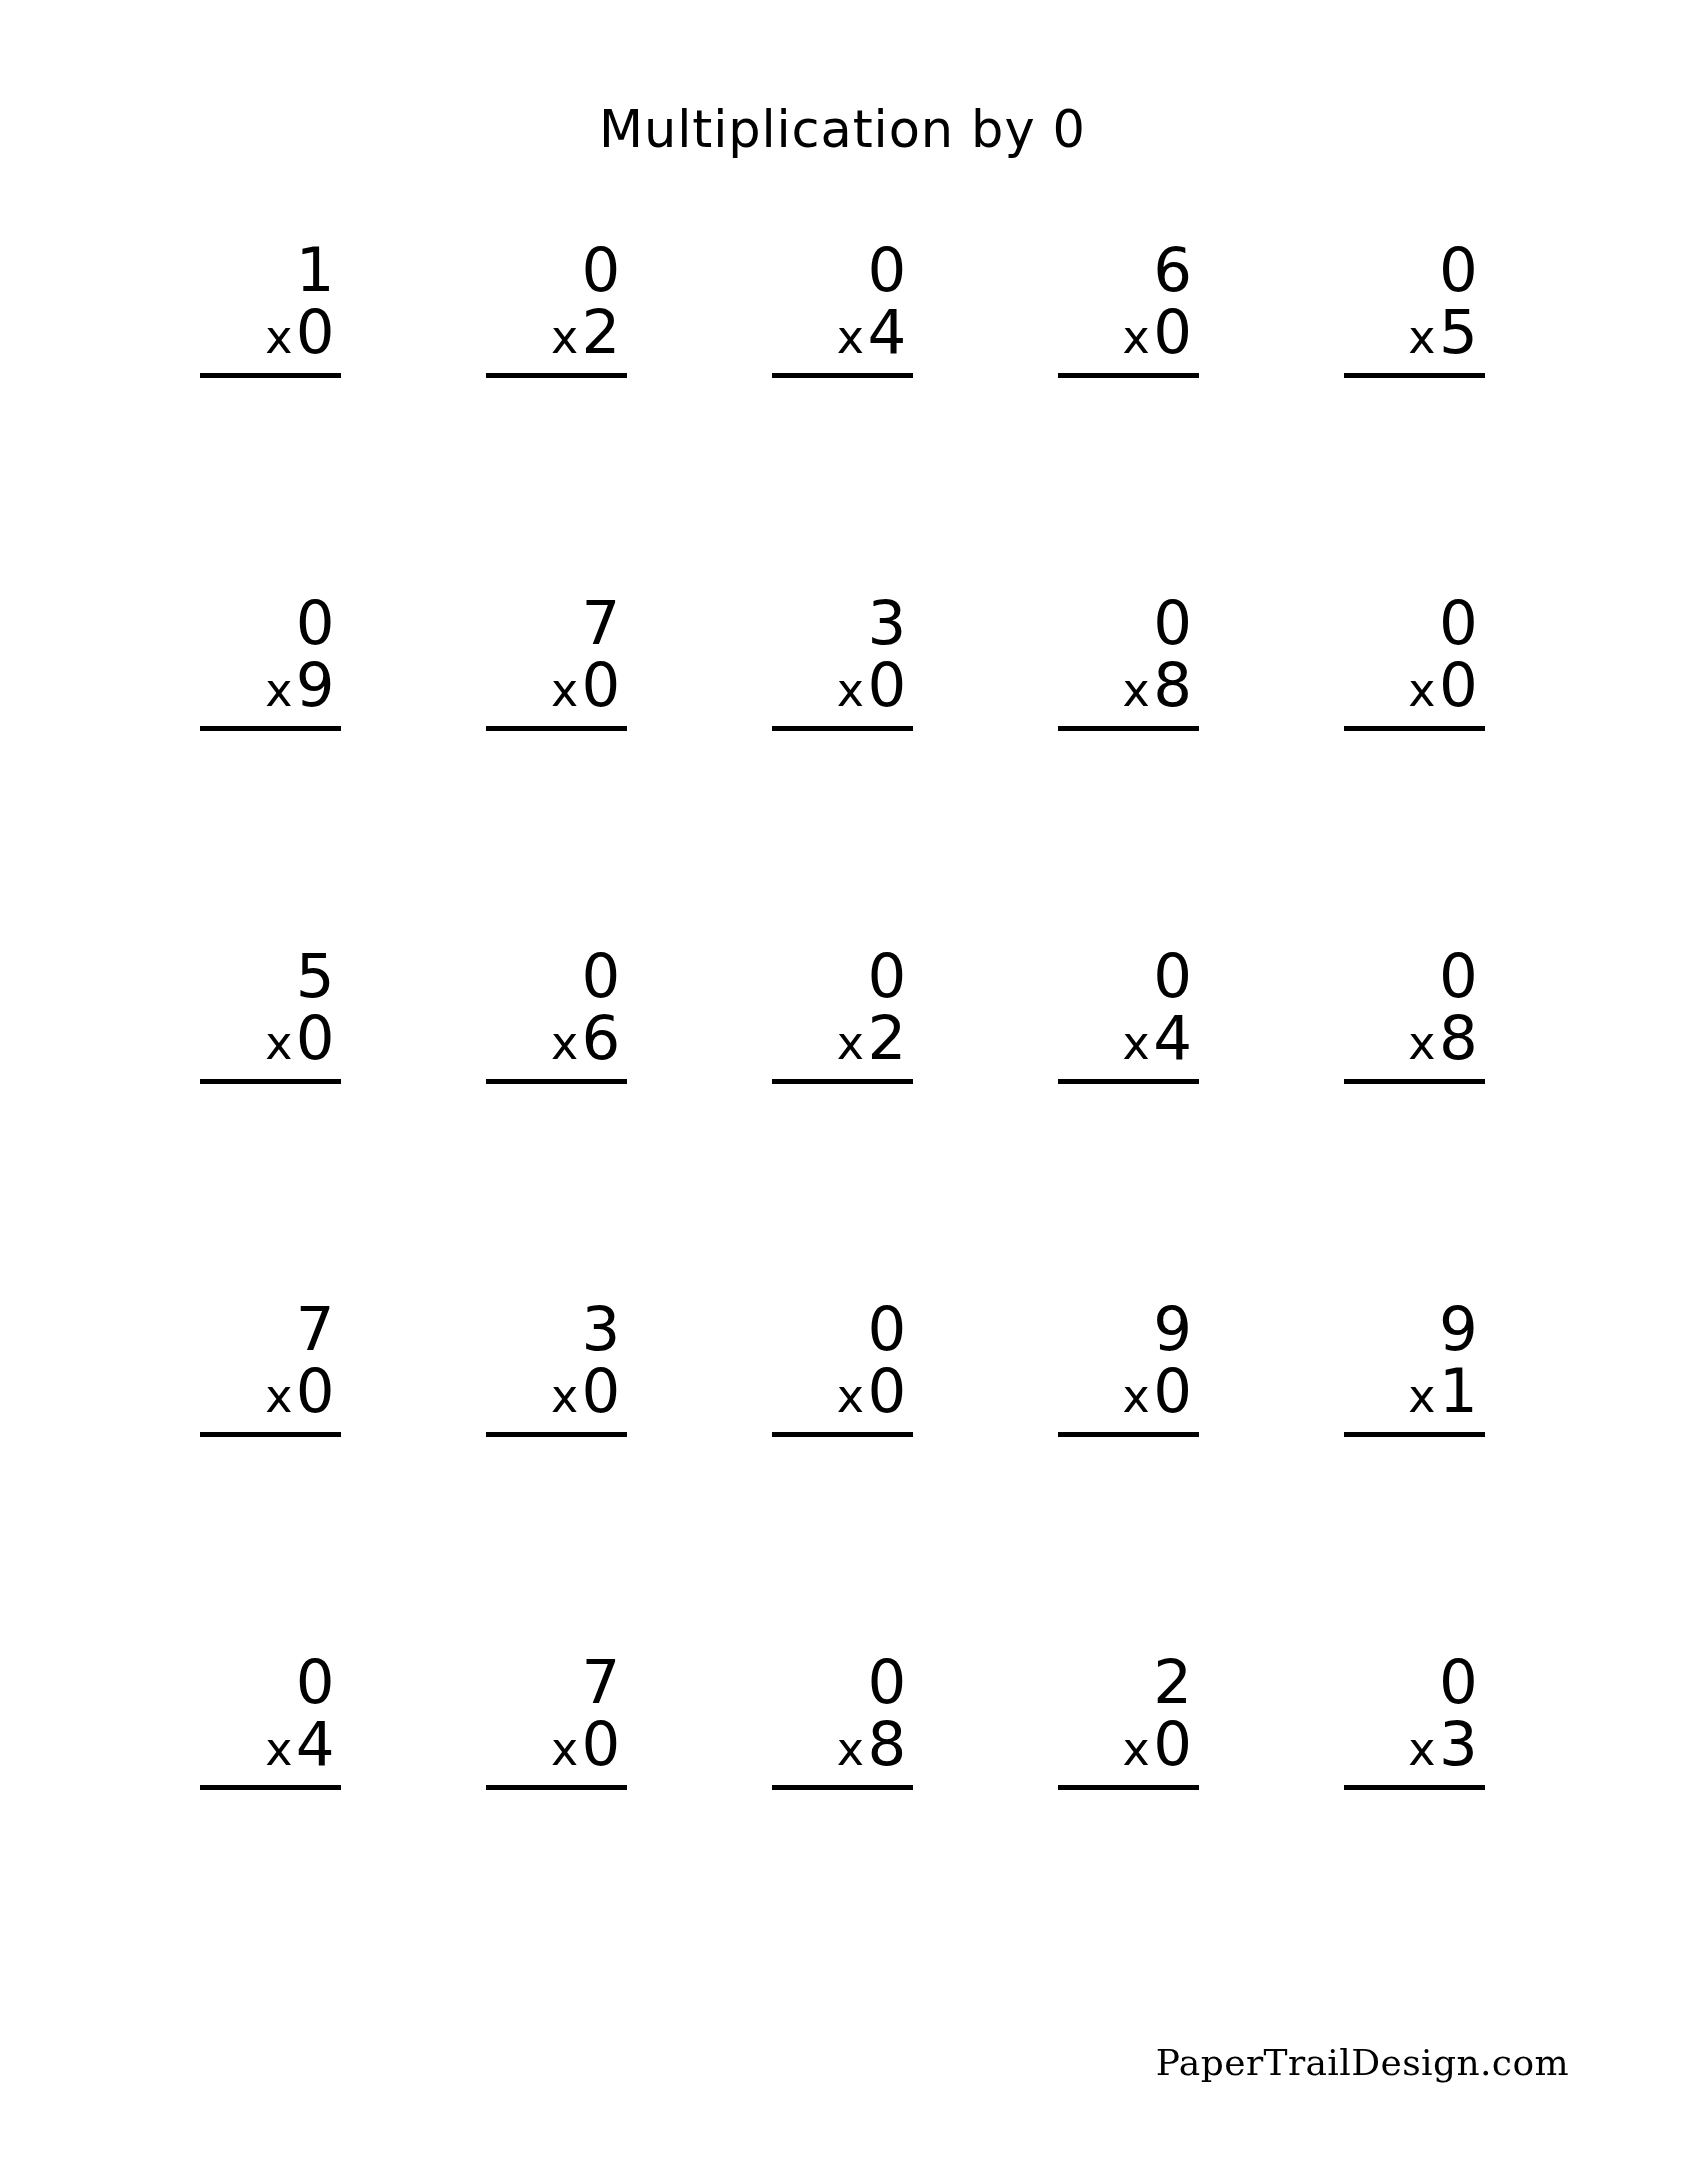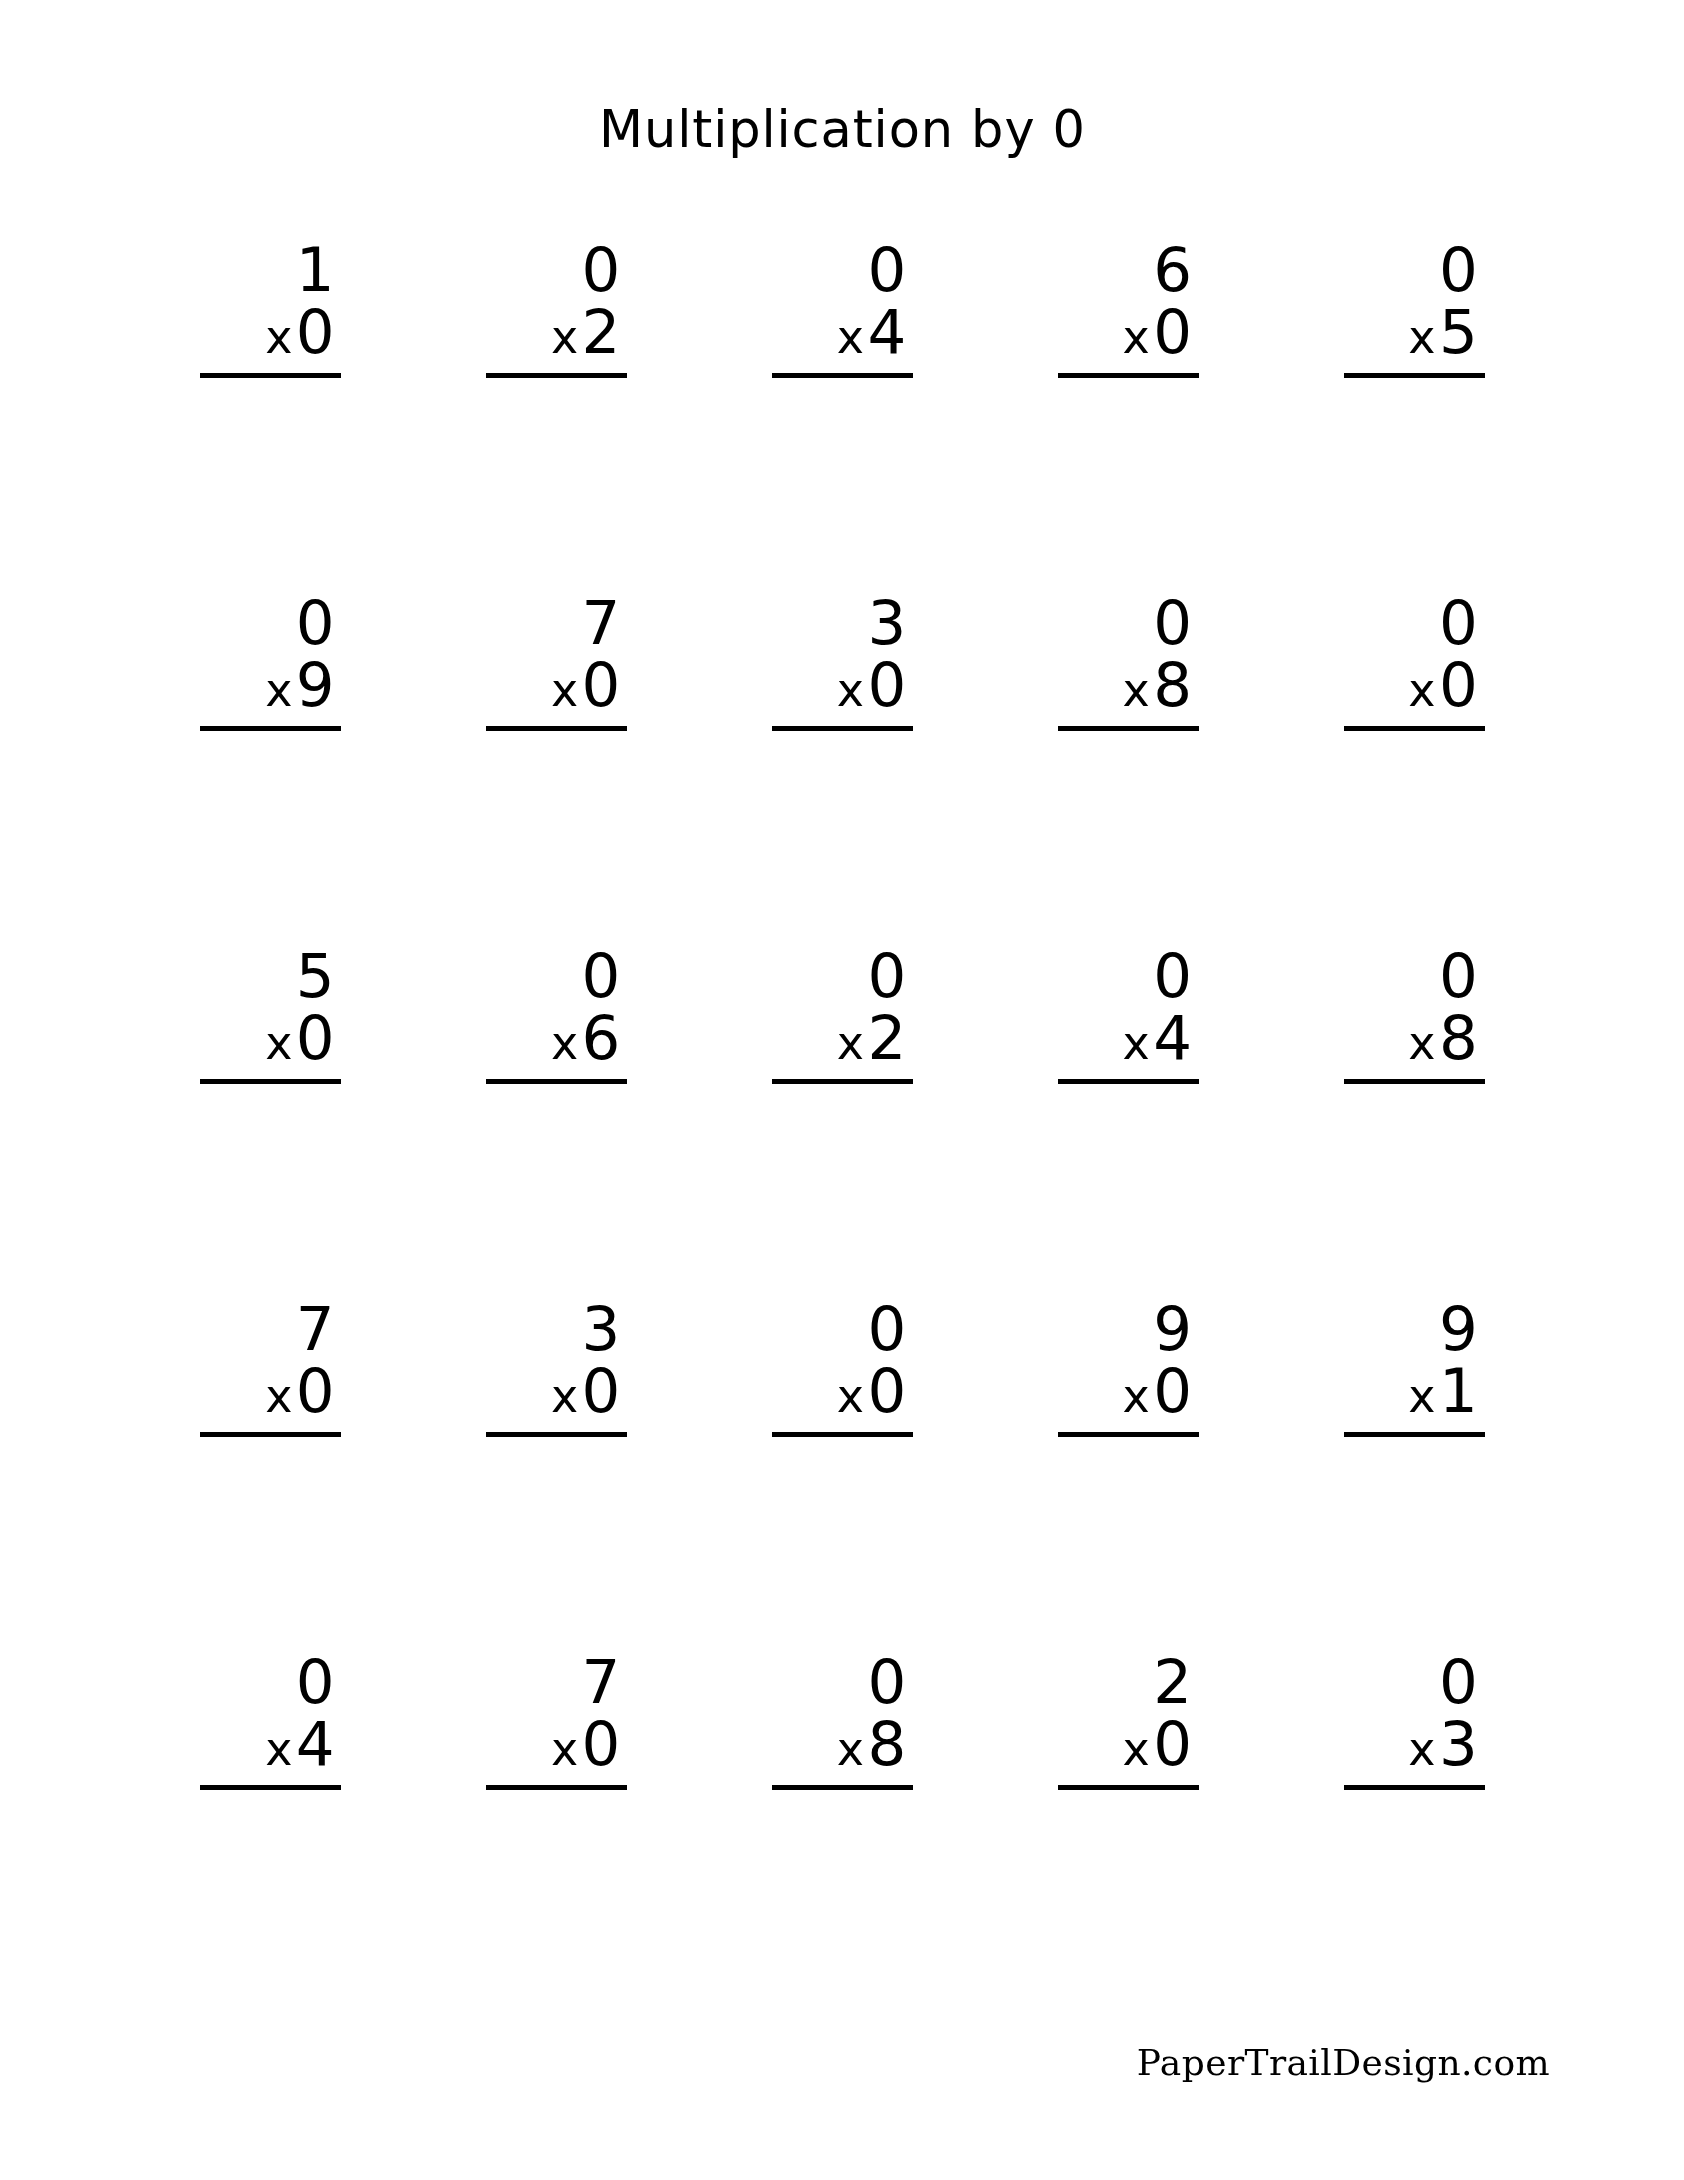--- a/index.html
+++ b/index.html
@@ -83,21 +83,21 @@
     border-bottom: 5.1px solid #000000;
     margin-top: 8.5px;
   }
 
   .answer-space {
     height: 51px;
   }
 
   .footer {
     position: absolute;
-    right: 135px;
+    right: 116px;
     bottom: 98px;
     font-size: 36px;
     font-family: "DejaVu Serif", serif;
     letter-spacing: 0.4px;
   }
 </style>
 </head>
 <body>
 
 <div class="sheet">

